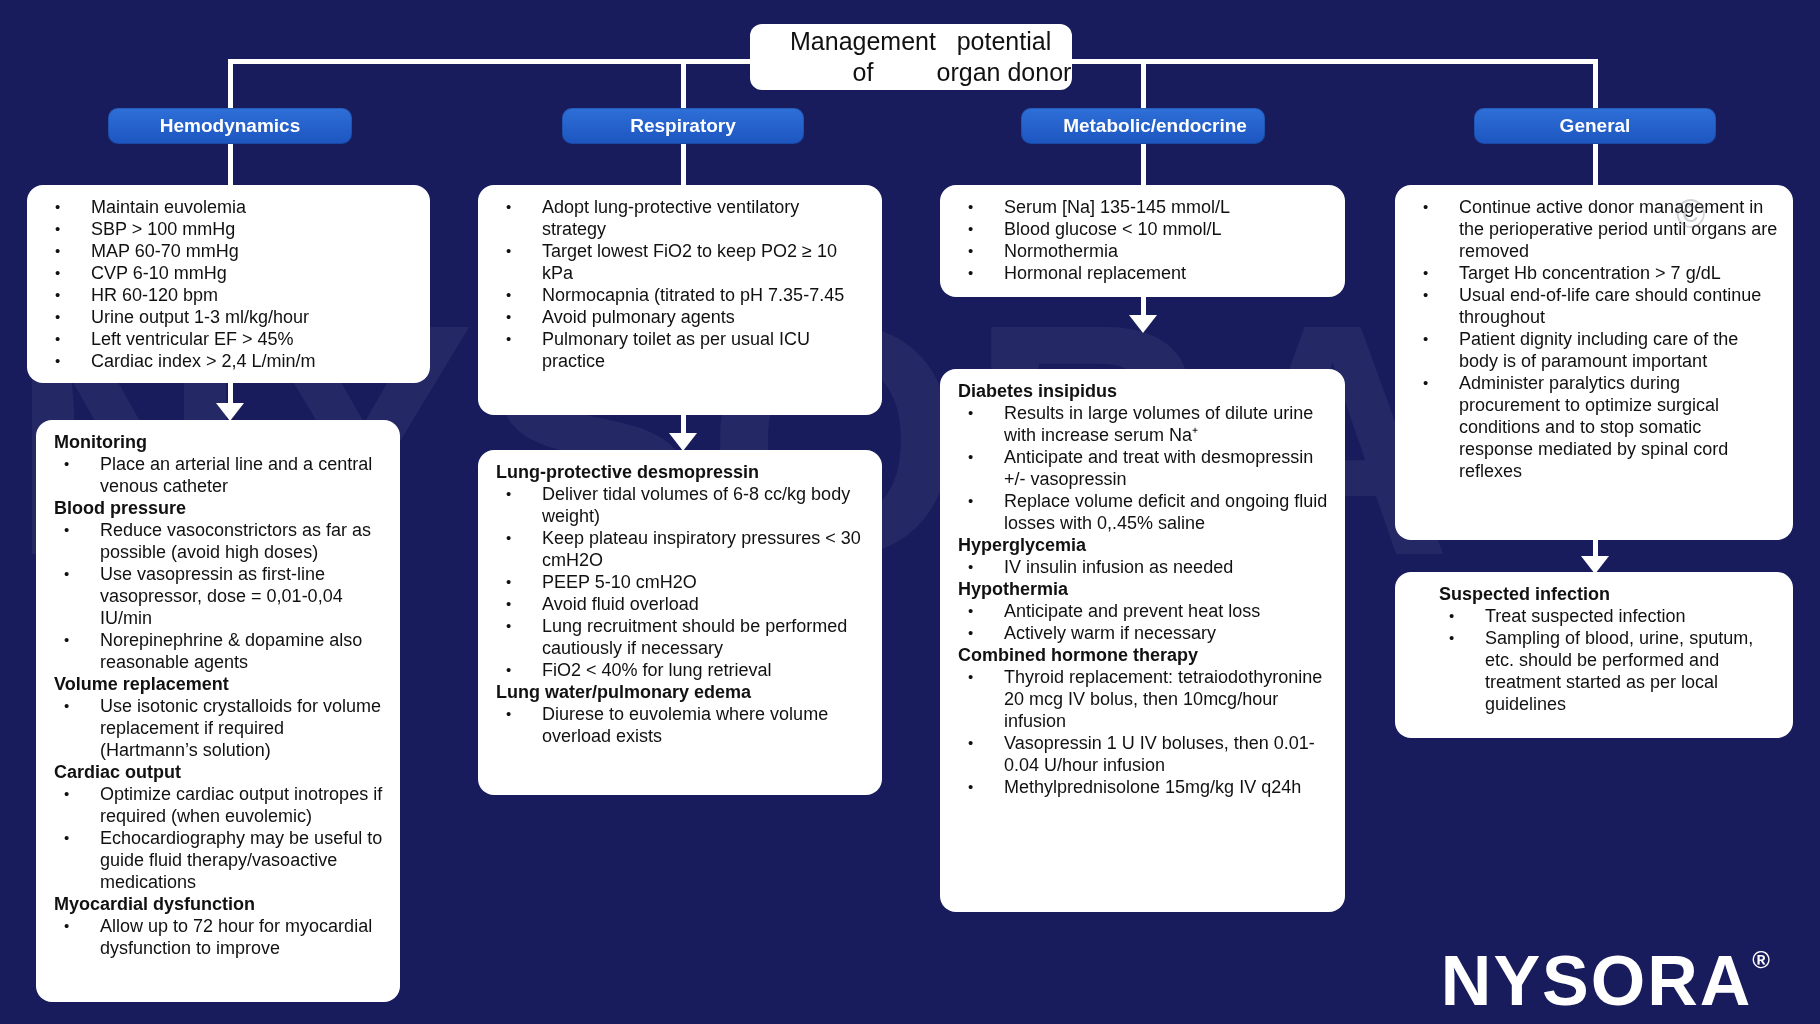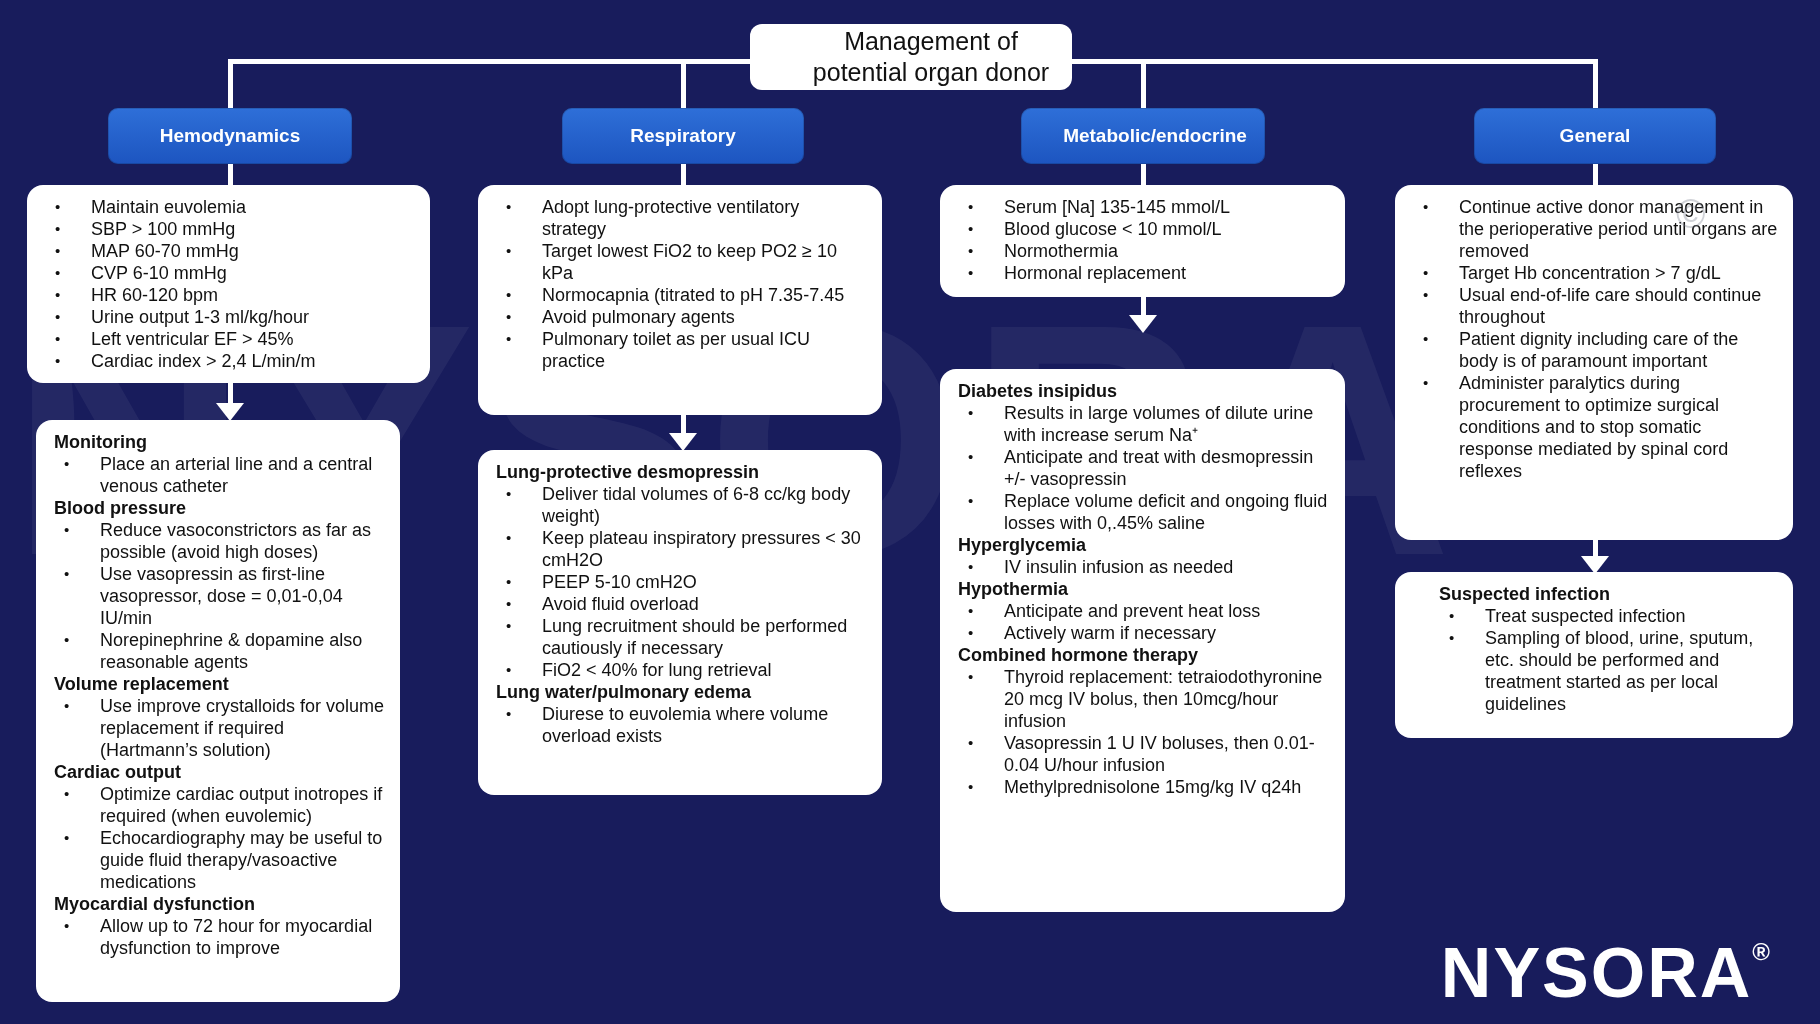--- a/index.html
+++ b/index.html
@@ -32,43 +32,43 @@
   .connector{position:absolute;background:var(--line);z-index:1;}
   .arrow-head{
     position:absolute;width:0;height:0;z-index:1;
     border-left:14px solid transparent;border-right:14px solid transparent;
     border-top:18px solid var(--line);
   }
   
   .title-box{
     position:absolute;left:750px;top:24px;width:322px;height:66px;z-index:2;
     background:var(--box);border-radius:12px;
-    display:flex;flex-direction:column;justify-content:center;align-items:center;
+    display:flex;flex-direction:row;justify-content:center;align-items:center;
     font-size:25px;line-height:31px;text-align:center;padding-left:40px;
   }
   
   .pill{
-    position:absolute;top:108px;height:56px;z-index:2;
+    position:absolute;top:108px;height:36px;z-index:2;
     background:linear-gradient(var(--pill-top),var(--pill-bottom));
     border-radius:10px;color:#fff;font-weight:bold;font-size:19px;
     display:flex;align-items:center;justify-content:center;
     box-shadow:0 0 0 1px rgba(0,0,0,0.15) inset;
   }
   
   .box{
     position:absolute;z-index:2;background:var(--box);border-radius:16px;
     padding:11px 14px 11px 18px;font-size:18px;line-height:22px;color:var(--ink);
   }
   .item.header{font-weight:bold;}
   .item.bullet{display:flex;}
   .item.bullet .dot{flex:none;width:12px;margin-left:10px;margin-right:24px;font-size:15px;}
   .item.bullet .txt{flex:1;}
   
   .logo{
-    position:absolute;right:48px;bottom:16px;z-index:2;color:#fff;
+    position:absolute;right:48px;bottom:8px;z-index:2;color:#fff;
     font-weight:bold;font-size:70px;letter-spacing:2px;line-height:1;
   }
   .logo .reg{font-size:24px;vertical-align:top;position:relative;top:2px;font-weight:bold;}
 </style>
 </head>
 <body>
 
 <div class="watermark-text">NYSORA</div>
 <div class="watermark-copy">©</div>
 
@@ -149,21 +149,21 @@
       <span class="dot">•</span>
       <span class="txt">Use vasopressin as first-line vasopressor, dose = 0,01-0,04 IU/min</span>
     </div>
     <div class="item bullet">
       <span class="dot">•</span>
       <span class="txt">Norepinephrine &amp; dopamine also reasonable agents</span>
     </div>
     <div class="item header">Volume replacement</div>
     <div class="item bullet">
       <span class="dot">•</span>
-      <span class="txt">Use improve crystalloids for volume replacement if required (Hartmann’s solution)</span>
+      <span class="txt">Use isotonic crystalloids for volume replacement if required (Hartmann’s solution)</span>
     </div>
     <div class="item header">Cardiac output</div>
     <div class="item bullet">
       <span class="dot">•</span>
       <span class="txt">Optimize cardiac output inotropes if required (when euvolemic)</span>
     </div>
     <div class="item bullet">
       <span class="dot">•</span>
       <span class="txt">Echocardiography may be useful to guide fluid therapy/vasoactive medications</span>
     </div>

